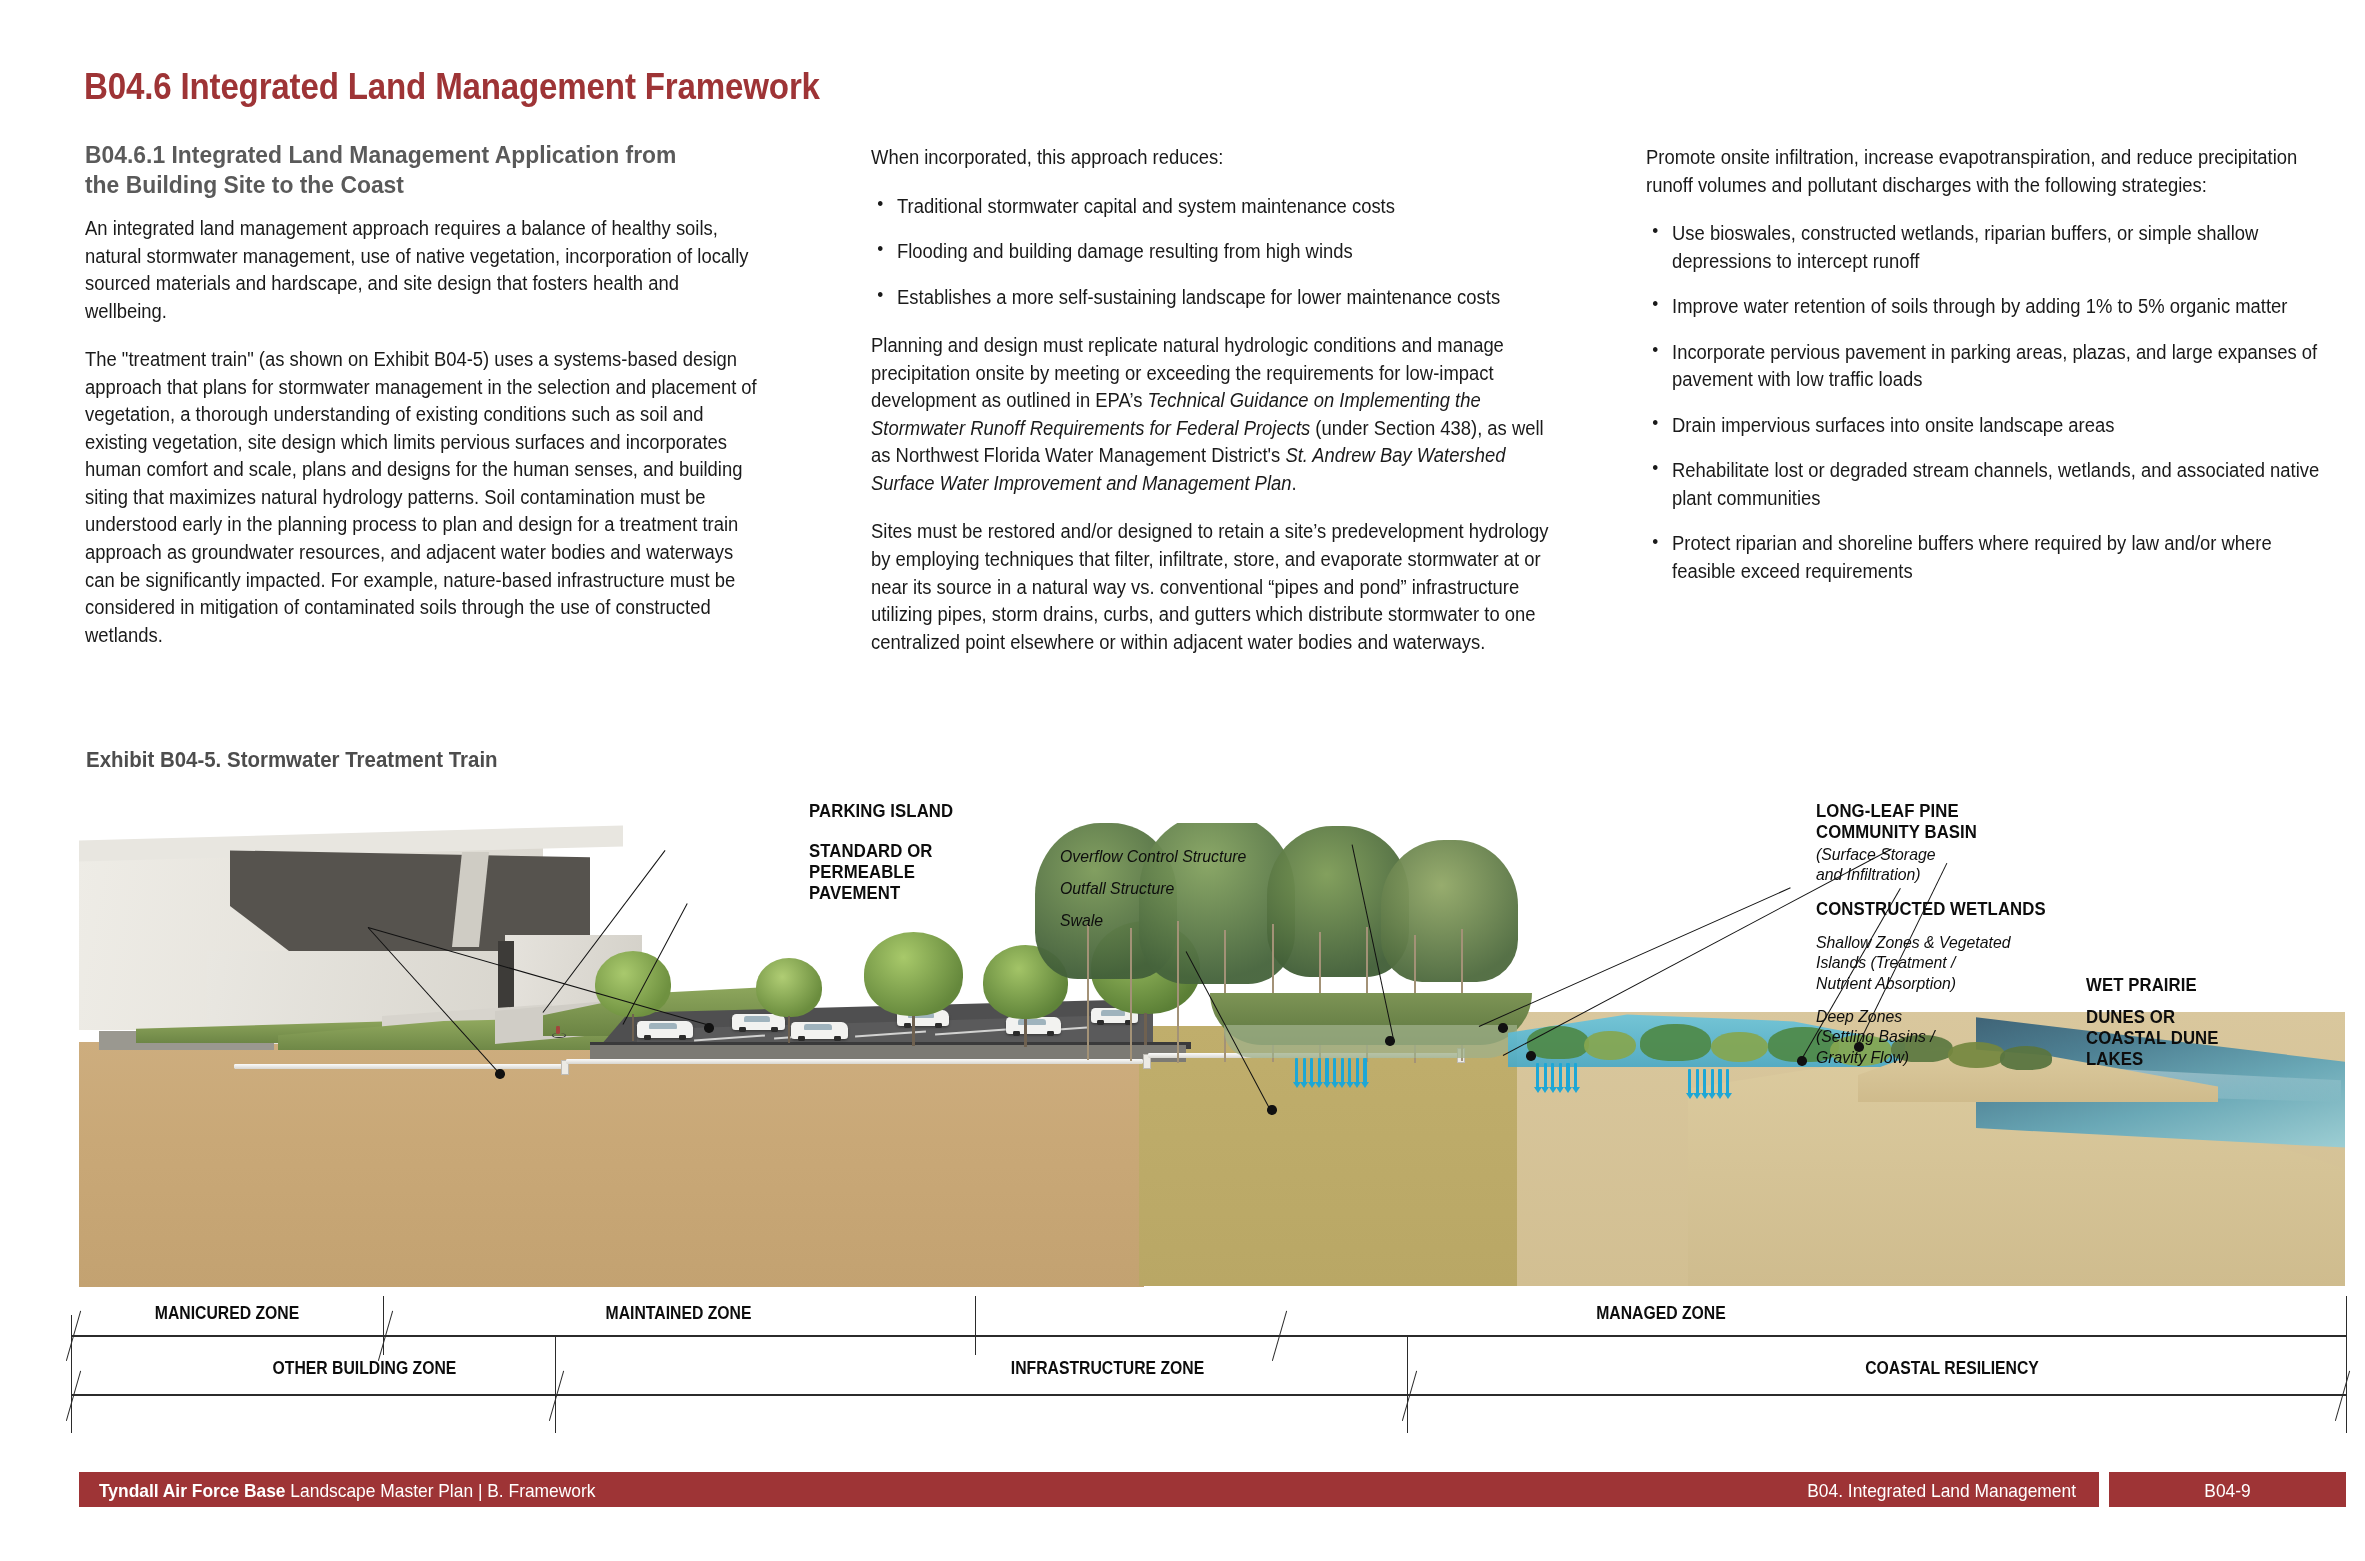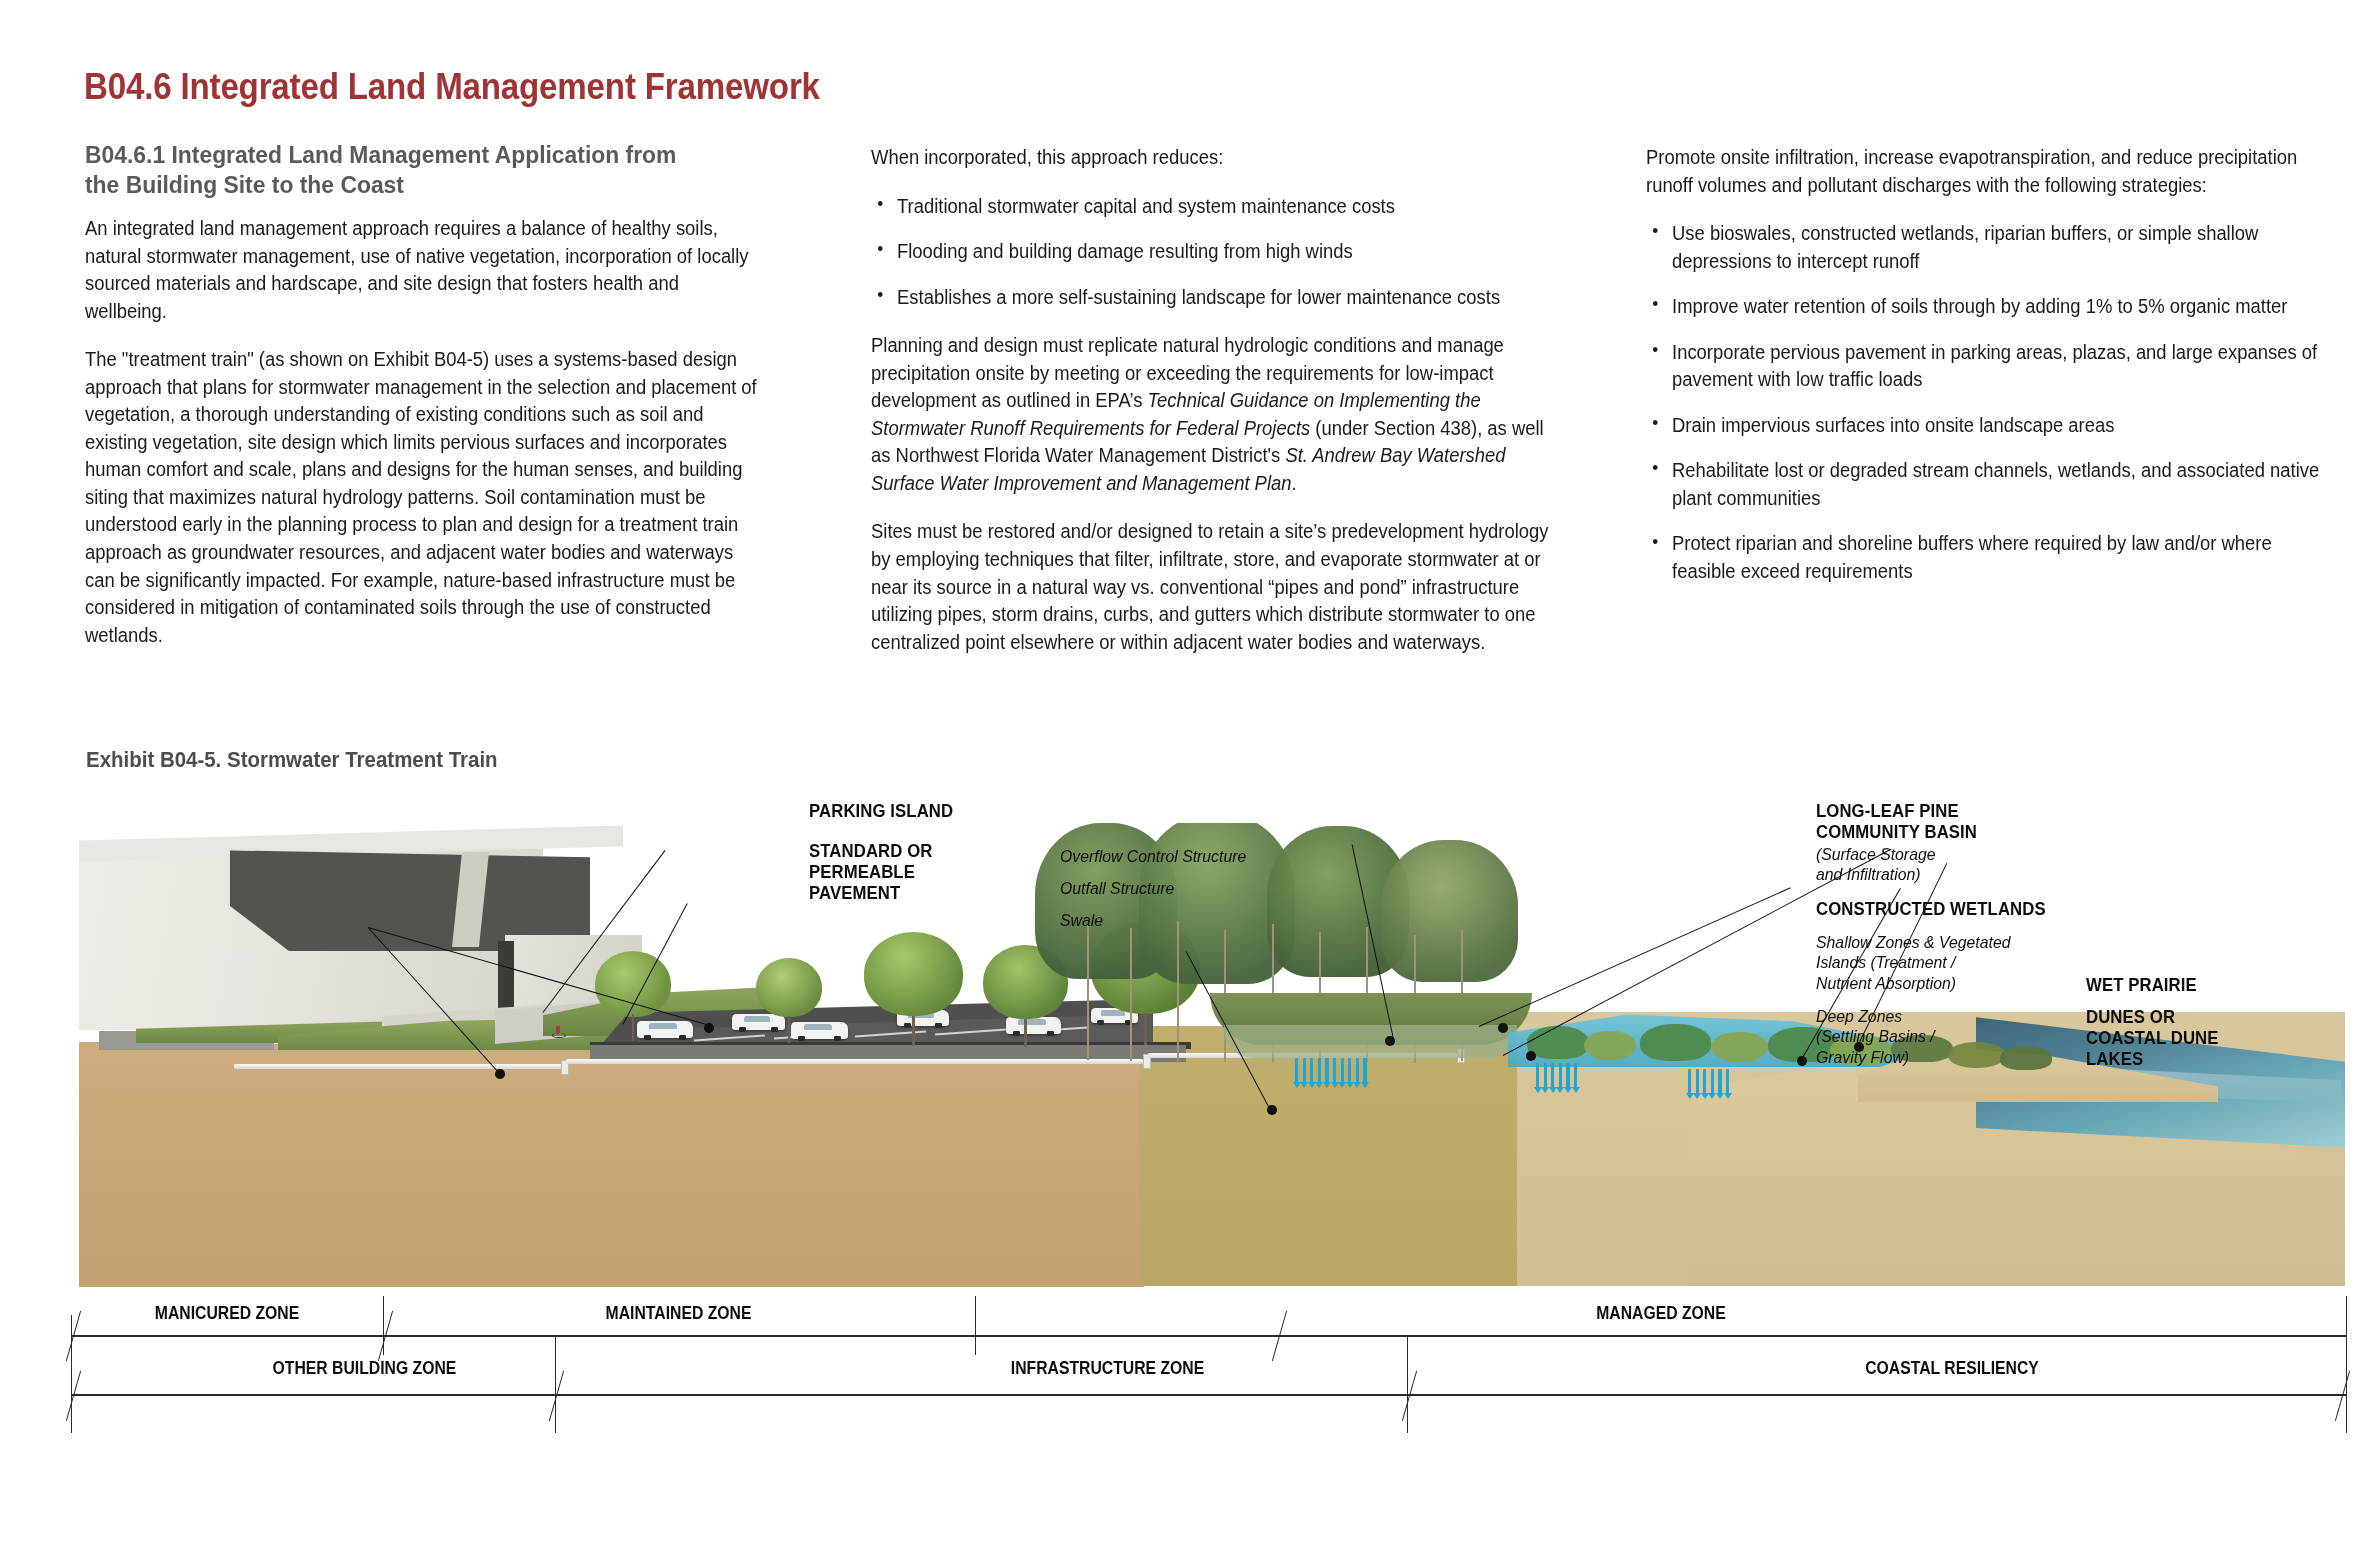--- a/index.html
+++ b/index.html
@@ -439,15 +439,24 @@
     <div class="ztick" style="left:0px;top:39px;height:98px;"></div>
     <div class="ztick" style="left:484px;top:39px;height:98px;"></div>
     <div class="ztick" style="left:1336px;top:39px;height:98px;"></div>
     <div class="ztick" style="left:2275px;top:39px;height:98px;"></div>
     <div class="zslash" style="left:1.9px;top:74px;"></div>
     <div class="zslash" style="left:485px;top:74px;"></div>
     <div class="zslash" style="left:1338px;top:74px;"></div>
     <div class="zslash" style="left:2271px;top:74px;"></div>
   </div>
 
+  <div class="footer">
+    <div class="fbar fl"></div>
+    <div class="fbar fr"></div>
+    <div class="ftext" style="left:20px;width:1419px;">
+      <b>Tyndall Air Force Base</b><span> Landscape Master Plan | B. Framework</span>
+    </div>
+    <div class="ftext right" style="left:1325px;width:672px;">B04. Integrated Land Management</div>
+    <div class="ftext center" style="left:2030px;width:237px;transform:scaleX(.94) translateX(0);">B04-9</div>
+  </div>
 
 </div>
 
 
 </body></html>

